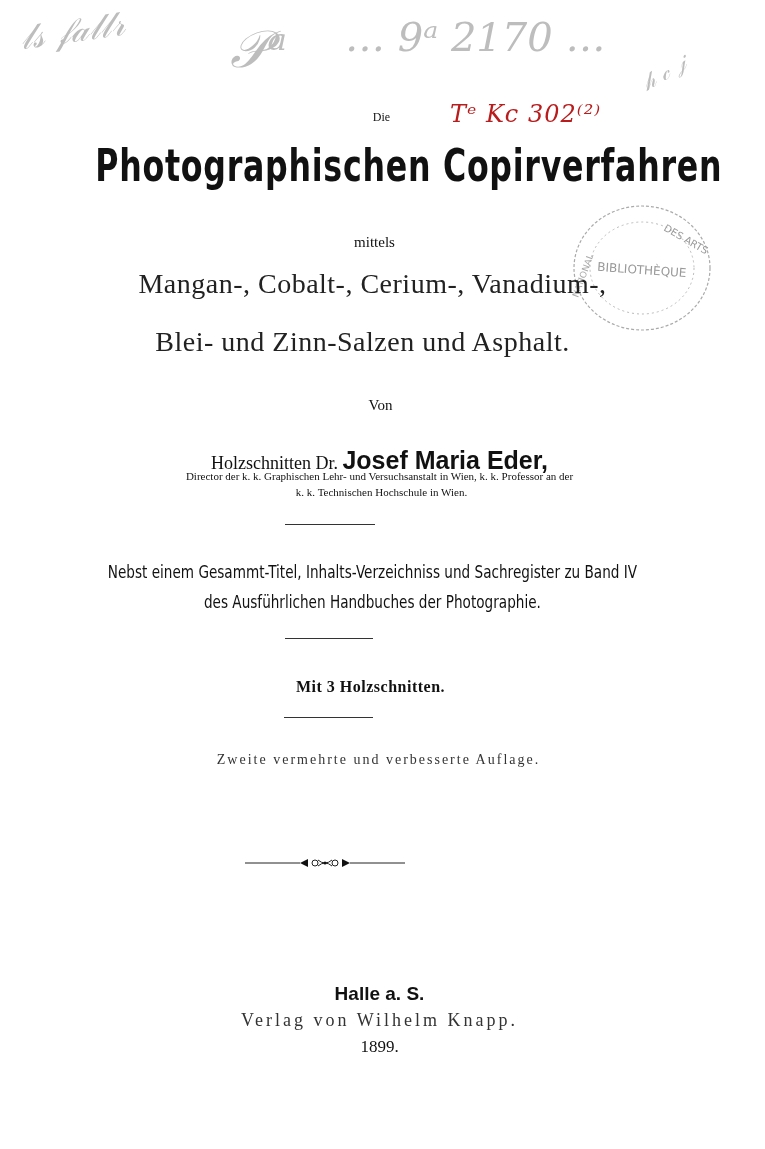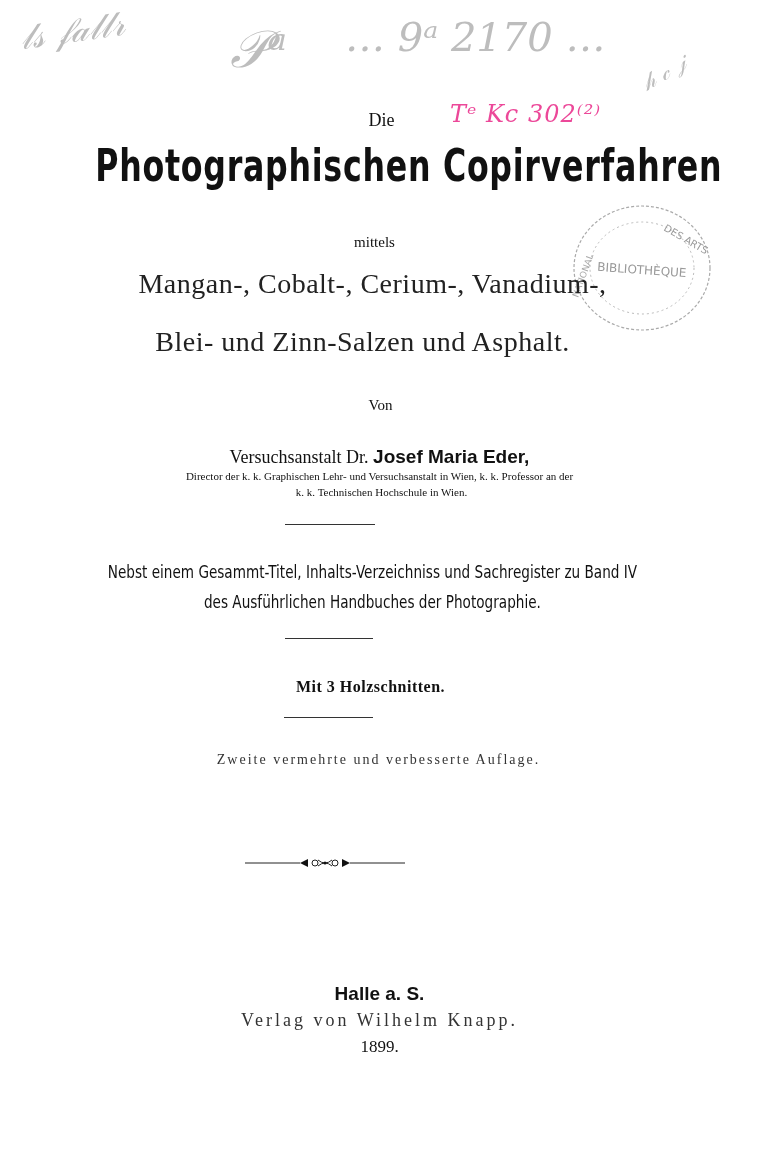--- a/index.html
+++ b/index.html
@@ -1,27 +1,27 @@
 <!DOCTYPE html>
 <html><head>
 <meta charset="utf-8">
 <style>
   html, body { margin: 0; padding: 0; background: #ffffff; }
   body { width: 765px; height: 1149px; position: relative; overflow: hidden; color: #111; font-family: "Liberation Serif", "DejaVu Serif", serif; }
   .abs { position: absolute; left: 0; width: 765px; text-align: center; white-space: nowrap; }
   .handwriting { position: absolute; color: #9a9a9a; font-family: "DejaVu Serif", serif; font-style: italic; opacity: 0.65; }
-  .die { top: 110px; font-size: 18px; left: -1px; }
-  .shelfmark { position: absolute; top: 100px; left: 450px; font-family: "DejaVu Serif", serif; font-style: italic; font-size: 24px; color: #ec4899; letter-spacing: 1px; }
+  .die { top: 110px; font-size: 12px; left: -1px; }
+  .shelfmark { position: absolute; top: 100px; left: 450px; font-family: "DejaVu Serif", serif; font-style: italic; font-size: 24px; color: #b91c1c; letter-spacing: 1px; }
   .title { top: 140px; left: 0; width: 680px; font-family: "DejaVu Sans", sans-serif; font-weight: bold; font-size: 44px; transform: scaleX(0.72); transform-origin: 340px 0; letter-spacing: 1px; }
   .mittels { top: 234px; font-size: 15px; left: -8px; }
   .metals1 { top: 268px; font-size: 28px; left: -10px; letter-spacing: 0.5px; color: #222; }
   .metals2 { top: 326px; font-size: 28px; left: -20px; letter-spacing: 0.5px; color: #222; }
   .von { top: 397px; font-size: 15px; left: -2px; }
   .author { top: 446px; font-size: 18px; left: -3px; }
-  .author .name { font-family: "Liberation Sans", sans-serif; font-weight: bold; font-size: 19px; }
+  .author .name { font-family: "Liberation Sans", sans-serif; font-weight: bold; font-size: 25px; }
   .affil1 { top: 470px; font-size: 11px; left: -3px; }
   .affil2 { top: 486px; font-size: 11px; left: -1px; text-align: center; }
   .rule { position: absolute; height: 1px; background: #333; }
   .nebst1 { top: 562px; font-family: "DejaVu Sans", sans-serif; font-size: 17px; transform: scaleX(0.8); transform-origin: 382px 0; left: -50px; width: 865px; }
   .nebst2 { top: 592px; font-family: "DejaVu Sans", sans-serif; font-size: 17px; transform: scaleX(0.8); transform-origin: 382px 0; left: -50px; width: 865px; }
   .holz { top: 678px; font-size: 16px; font-weight: bold; left: -12px; letter-spacing: 0.5px; }
   .auflage { top: 752px; font-size: 14px; letter-spacing: 2px; left: -4px; color: #333; }
   .ornament { position: absolute; top: 856px; left: 245px; width: 160px; height: 14px; }
   .halle { top: 983px; font-family: "Liberation Sans", sans-serif; font-weight: bold; font-size: 19px; left: -3px; }
   .verlag { top: 1010px; font-size: 18px; letter-spacing: 3px; left: -3px; color: #333; }
@@ -48,21 +48,21 @@
   <text x="95" y="32" font-size="10" fill="#999" font-family="DejaVu Sans, sans-serif" transform="rotate(30 95 32)">DES ARTS</text>
   <text x="10" y="100" font-size="9" fill="#aaa" font-family="DejaVu Sans, sans-serif" transform="rotate(-70 10 100)">NATIONAL</text>
 </svg>
 
 <div class="abs mittels">mittels</div>
 <div class="abs metals1">Mangan-, Cobalt-, Cerium-, Vanadium-,</div>
 <div class="abs metals2">Blei- und Zinn-Salzen und Asphalt.</div>
 
 <div class="abs von">Von</div>
 <div class="abs author">
-  <span>Versuchsanstalt Dr.</span>
+  <span>Holzschnitten Dr.</span>
   <span class="name">Josef Maria Eder,</span>
 </div>
 <div class="abs affil1">Director der k. k. Graphischen Lehr- und Versuchsanstalt in Wien, k. k. Professor an der</div>
 <div class="abs affil2">k. k. Technischen Hochschule in Wien.</div>
 
 <div class="rule" style="top:524px;left:285px;width:90px;"></div>
 
 <div class="abs nebst1">Nebst einem Gesammt-Titel, Inhalts-Verzeichniss und Sachregister zu Band IV</div>
 <div class="abs nebst2">des Ausführlichen Handbuches der Photographie.</div>
 

